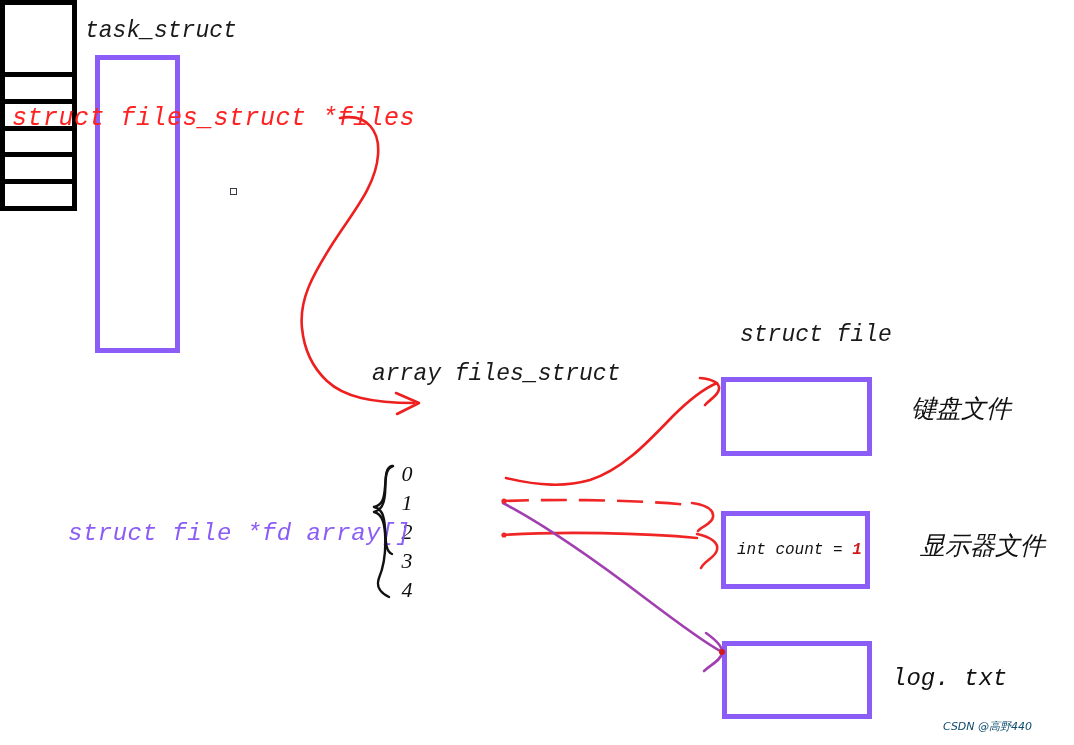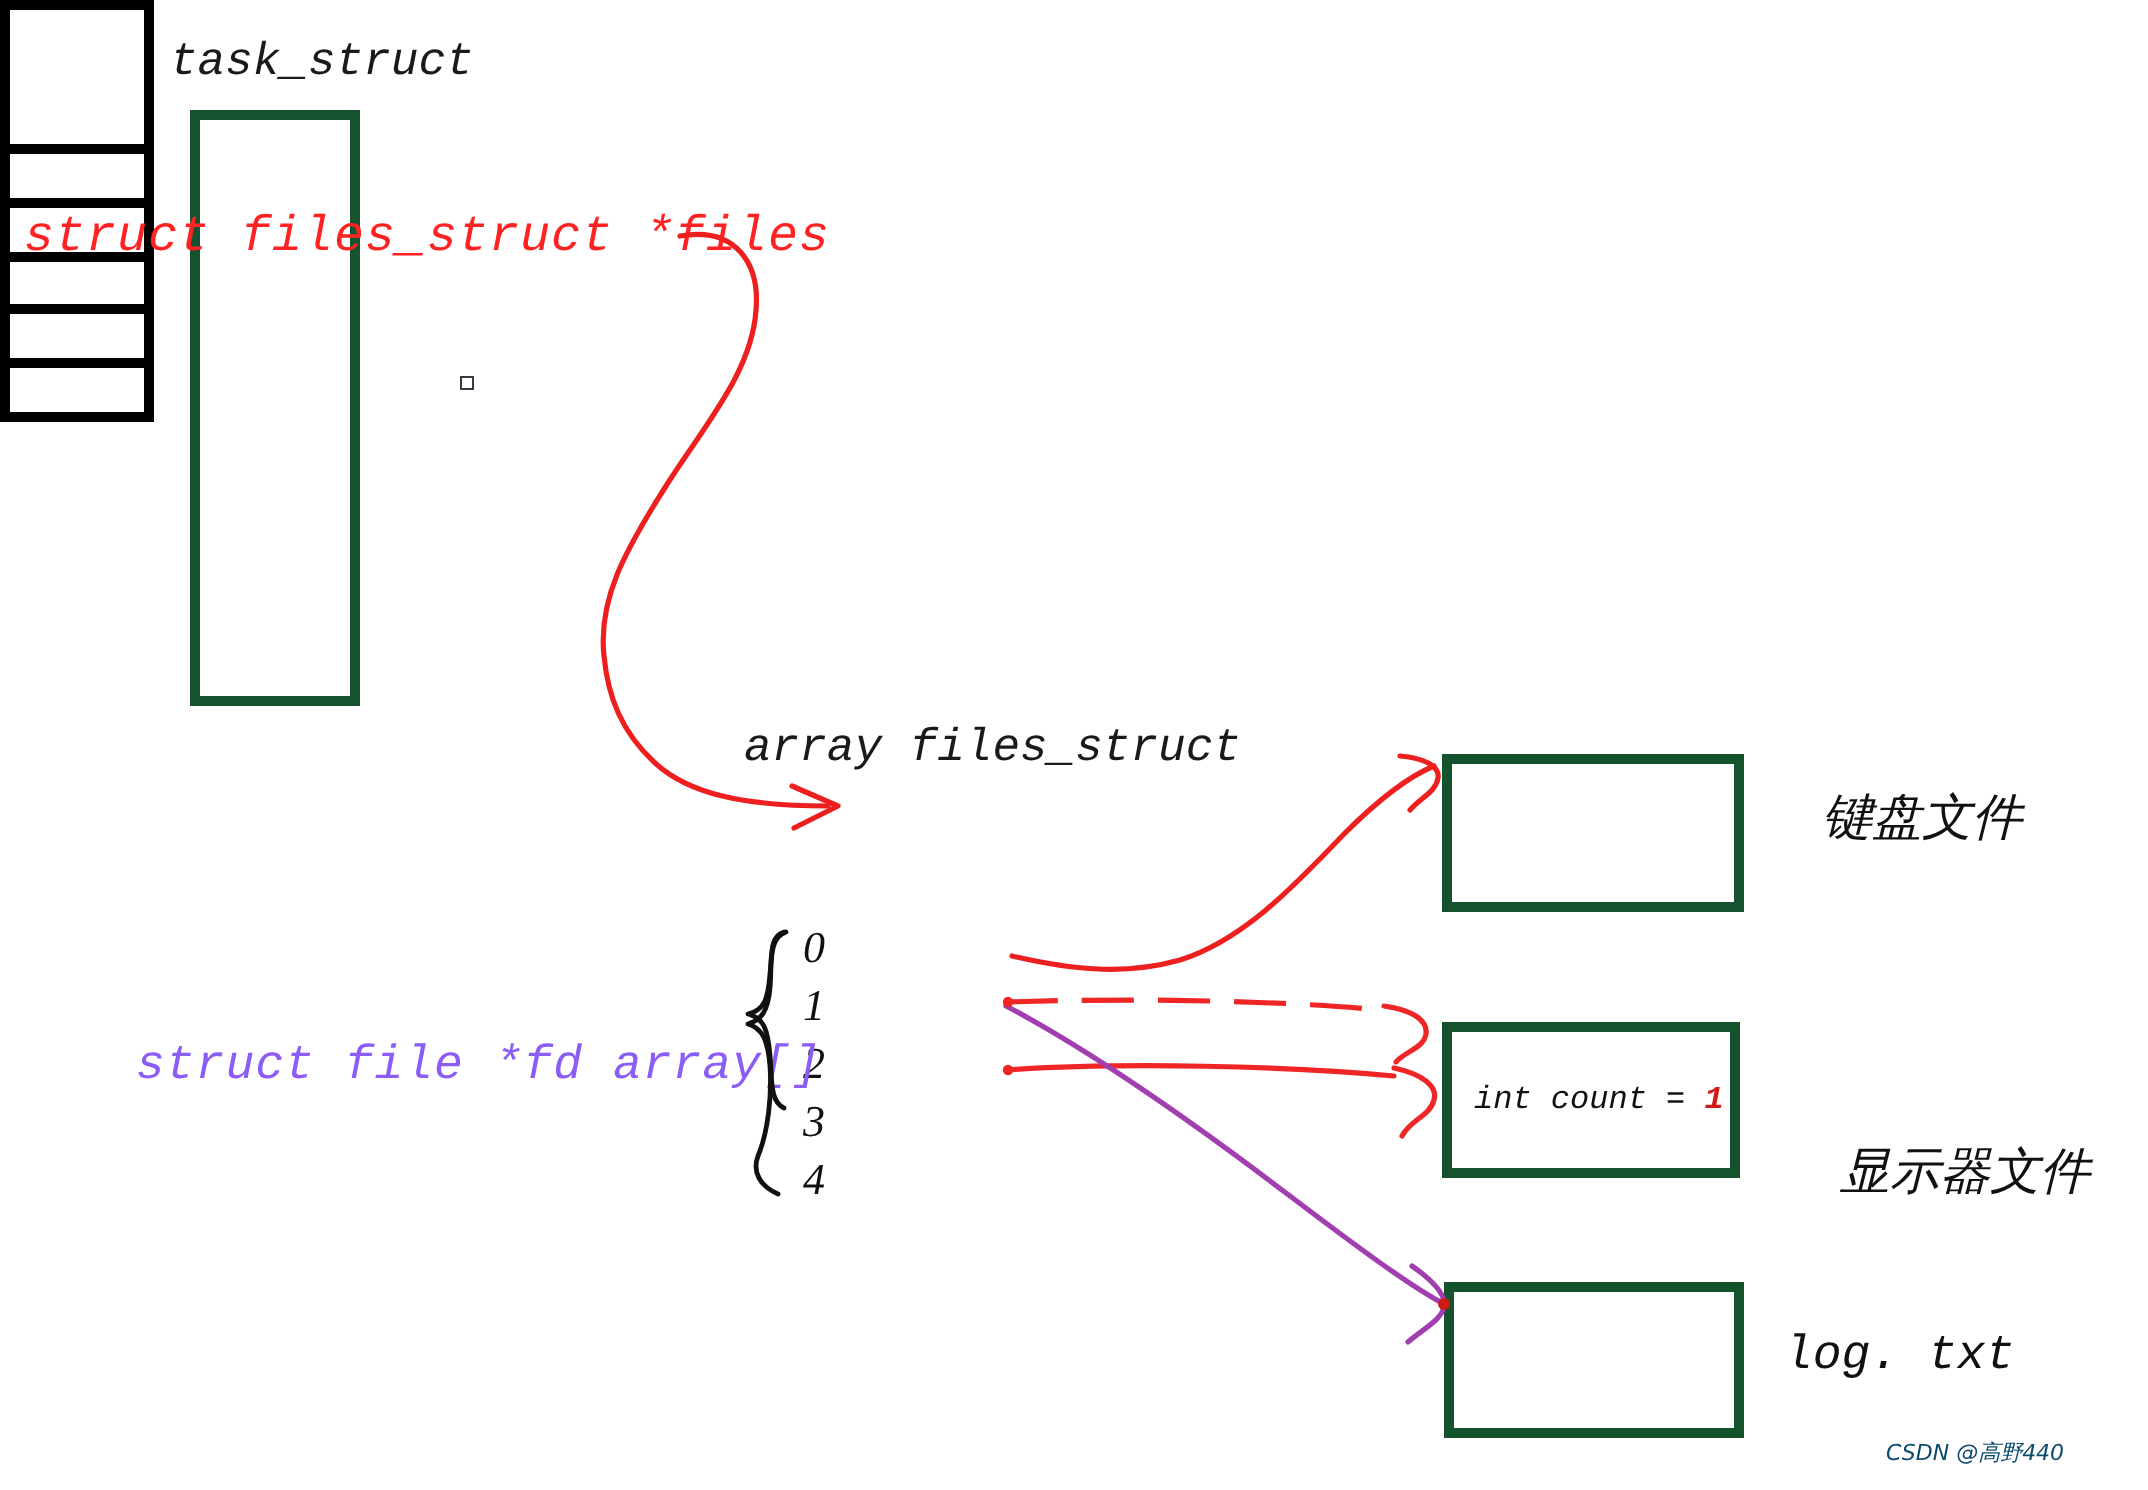--- a/index.html
+++ b/index.html
@@ -26,21 +26,21 @@
     font-size: 23px;
     color: #1a1a1a;
     letter-spacing: 0px;
     white-space: nowrap;
   }
 
   
   .box {
     position: absolute;
     background: #ffffff;
-    border: 5px solid #14532d;
+    border: 5px solid #8b5cf6;
     box-sizing: border-box;
   }
 
   
   #task-struct-box {
     left: 95px; top: 55px;
     width: 85px; height: 298px;
     border-width: 5px;
   }
 
@@ -118,21 +118,21 @@
   .count-text .val { color: #d11a1a; font-weight: bold; }
 
   
   .cjk-label {
     font-family: "DejaVu Sans", "Liberation Sans", sans-serif;
     font-size: 25px;
     color: #111;
     white-space: nowrap;
   }
   #keyboard-file-label { left: 911px; top: 392px; }
-  #monitor-file-label  { left: 920px; top: 569px; }
+  #monitor-file-label  { left: 920px; top: 529px; }
   #log-file-label {
     left: 892px; top: 665px;
     font-size: 24px;
     color: #111;
     white-space: nowrap;
   }
 
   
   #task-struct-title   { left: 85px;  top: 18px; }
   #files-struct-title  { left: 372px; top: 361px; }
@@ -166,20 +166,21 @@
 </style>
 </head>
 <body>
 
 <div id="canvas">
 
   <div class="abs title-text mono" id="task-struct-title">task_struct</div>
 
   <div class="abs title-text mono" id="files-struct-title">array files_struct</div>
 
+  <div class="abs title-text mono" id="struct-file-title">struct file</div>
 
   <div class="box" id="task-struct-box"></div>
 
   <div class="abs mono" id="files-ptr-label">struct files_struct *files</div>
 
   <div class="abs" id="stray-square"></div>
 
   <div id="files-struct-table">
     <div class="cell cell-head"></div>
     <div class="cell cell-slot"></div>

